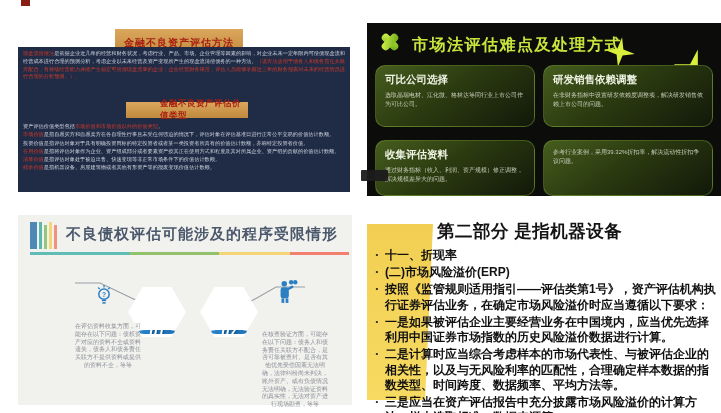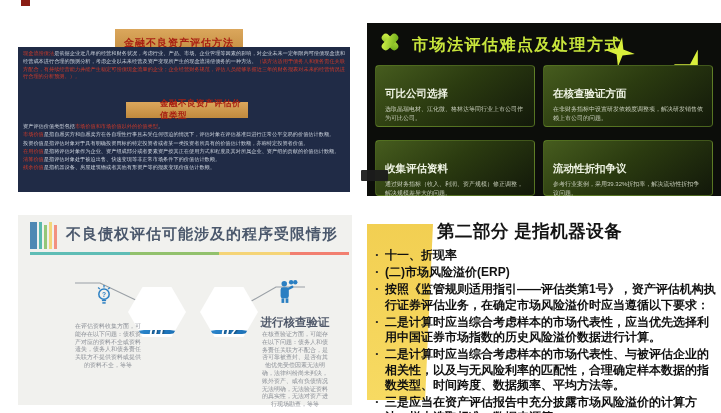--- a/index.html
+++ b/index.html
@@ -54,21 +54,21 @@
   }
   .tr-clover i:nth-child(1){transform:rotate(45deg);}
   .tr-clover i:nth-child(2){transform:rotate(-45deg);}
   .tr-sparkle{
     position:absolute;background:#d9ef3c;
     clip-path:polygon(50% 0%,60% 40%,100% 50%,60% 60%,50% 100%,40% 60%,0% 50%,40% 40%);
   }
   .tr-s1{left:238px;top:14px;width:30px;height:30px;transform:rotate(8deg);}
   .tr-s2{left:306px;top:26px;width:40px;height:40px;transform:rotate(14deg);}
   .tr-card{
-    position:absolute;box-sizing:border-box;padding:21px 9px;border-radius:4px;
+    position:absolute;box-sizing:border-box;padding:7px 9px;border-radius:10px;
     background:linear-gradient(145deg,#465c1e 0%,#2b3b10 45%,#12180a 100%);
     border:1px solid rgba(150,200,60,0.35);
   }
   .tr-c1{left:8px;top:42px;width:160px;height:62px;}
   .tr-c2{left:176px;top:42px;width:170px;height:62px;}
   .tr-c3{left:8px;top:117px;width:160px;height:56px;}
   .tr-c4{left:176px;top:117px;width:170px;height:56px;}
   .tr-card h3{margin:0 0 4px 0;font-size:10.5px;font-weight:bold;color:#eff3e4;}
   .tr-card p{margin:0;font-size:6px;line-height:1.55;color:#c6ccb9;}
   .tr-overlay{
@@ -166,29 +166,28 @@
       </span>
     <h2 class="tr-title">市场法评估难点及处理方式</h2>
     <span class="tr-sparkle tr-s1"></span>
     <span class="tr-sparkle tr-s2"></span>
 
     <div class="tr-card tr-c1">
       <h3>可比公司选择</h3>
       <p>选取晶瑞电材、江化微、格林达等同行业上市公司作为可比公司。</p>
     </div>
     <div class="tr-card tr-c2">
-      <h3>在核查验证方面</h3>
+      <h3>研发销售依赖调整</h3>
       <p>在非财务指标中设置研发依赖度调整项，解决研发销售依赖上市公司的问题。</p>
     </div>
     <div class="tr-card tr-c3">
       <h3>收集评估资料</h3>
       <p>通过财务指标（收入、利润、资产规模）修正调整，解决规模差异大的问题。</p>
     </div>
     <div class="tr-card tr-c4">
-      <h3>流动性折扣争议</h3>
       <p>参考行业案例，采用39.32%折扣率，解决流动性折扣争议问题。</p>
     </div>
 
   </div>
   <div class="tr-overlay"></div>
 </div>
 
 <div class="quad q-bl">
   <div class="bl-panel">
     <span class="bl-bars">
@@ -242,21 +241,20 @@
           <span class="num">01</span>
         </div>
     </div>
     <div class="bl-hex bl-hex2">
       <div class="in">
           <span class="num">07</span>
         </div>
     </div>
 
     <div class="bl-body bl-body1">在评估资料收集方面，可能存在以下问题：债权资产对应的资料不全或资料遗失，债务人和债务责任关联方不提供资料或提供的资料不全，等等</div>
-    <div class="bl-label bl-label2">进行核查验证</div>
     <div class="bl-body bl-body2">在核查验证方面，可能存在以下问题：债务人和债务责任关联方不配合，是否可靠被查封、是否有其他优先受偿因素无法明确，法律纠纷尚未判决，账外资产、或有负债情况无法明确，无法验证资料的真实性，无法对资产进行现场勘查，等等</div>
   </div>
 </div>
 
 <div class="quad q-br">
   <div class="br-wedge"></div>
   <h2 class="br-title">第二部分 是指机器设备</h2>
   <ul class="br-list">
     <li class="b">
         <span class="dot">•</span>
@@ -265,21 +263,21 @@
     <li class="b">
         <span class="dot">•</span>
         <span class="txt">(二)市场风险溢价(ERP)</span>
       </li>
     <li>
         <span class="dot">•</span>
         <span class="txt">按照《监管规则适用指引——评估类第1号》，资产评估机构执行证券评估业务，在确定市场风险溢价时应当遵循以下要求：</span>
       </li>
     <li>
         <span class="dot">•</span>
-        <span class="txt">二是计算时应当综合考虑样本的市场代表性，应当优先选择利用中国证券市场指数的历史风险溢价数据进行计算。</span>
+        <span class="txt">一是如果被评估企业主要经营业务在中国境内，应当优先选择利用中国证券市场指数的历史风险溢价数据进行计算。</span>
       </li>
     <li>
         <span class="dot">•</span>
         <span class="txt">二是计算时应当综合考虑样本的市场代表性、与被评估企业的相关性，以及与无风险利率的匹配性，合理确定样本数据的指数类型、时间跨度、数据频率、平均方法等。</span>
       </li>
     <li>
         <span class="dot">•</span>
         <span class="txt">三是应当在资产评估报告中充分披露市场风险溢价的计算方法、样本选取标准、数据来源等。</span>
       </li>
   </ul>

